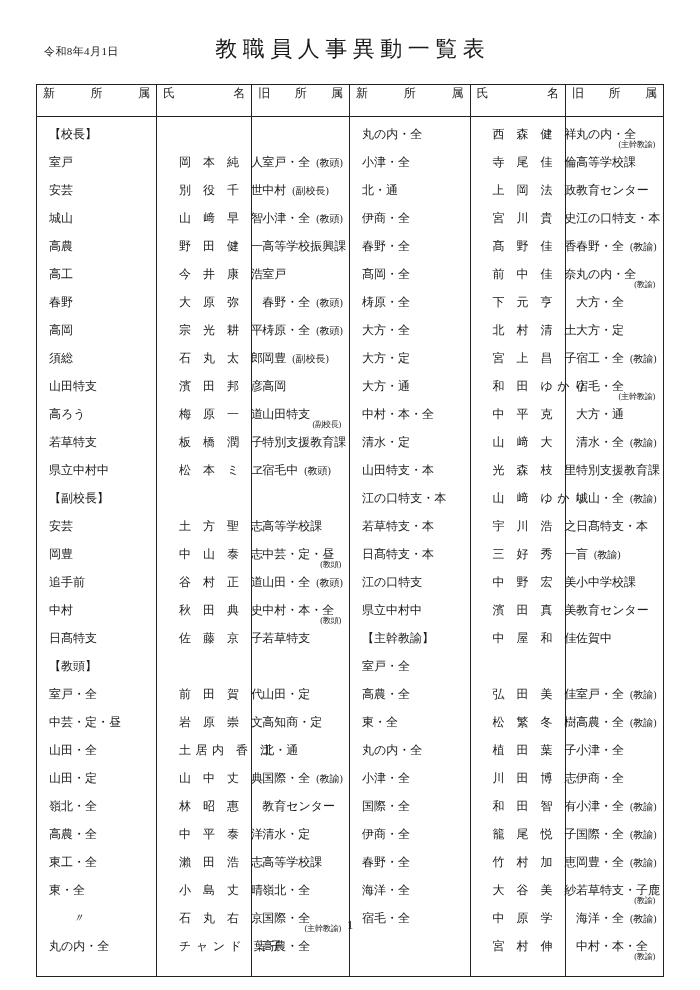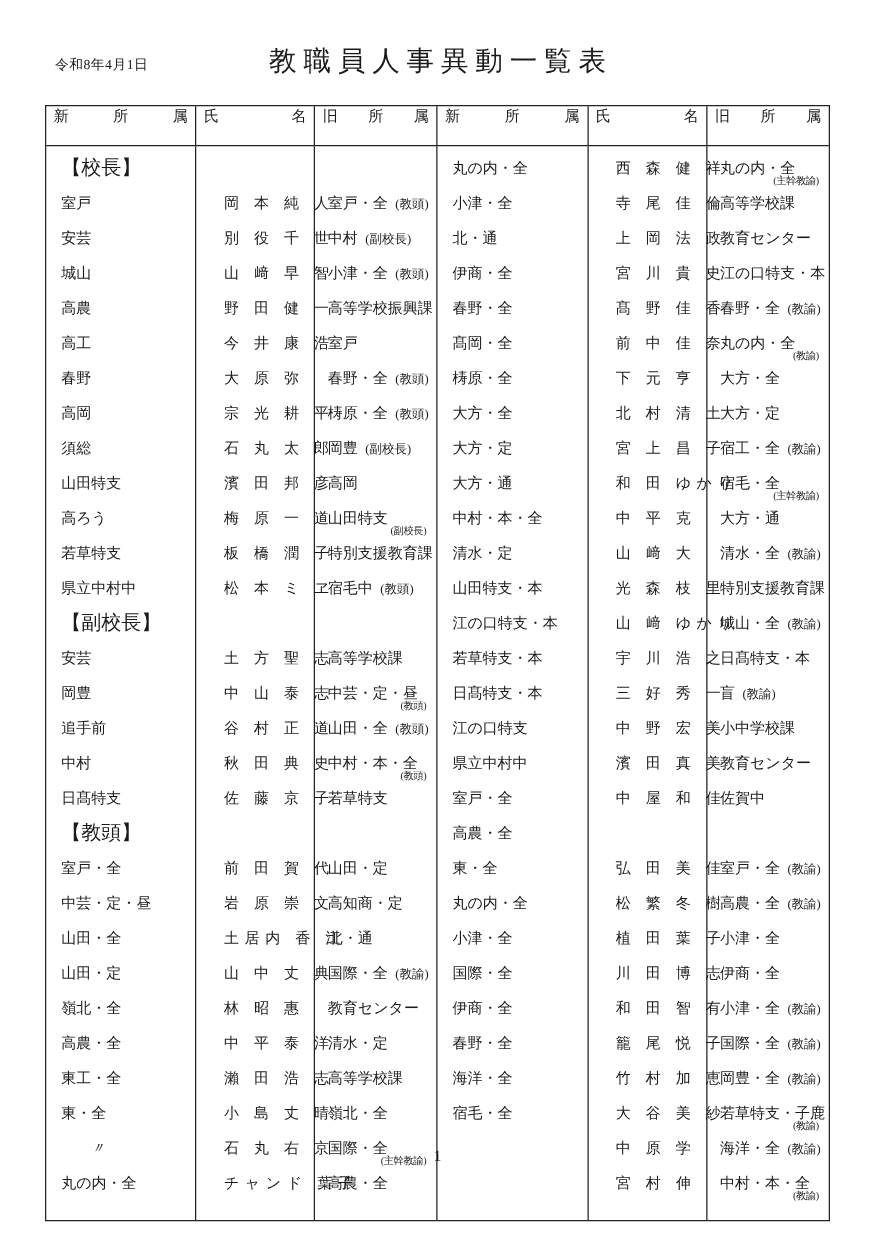--- a/index.html
+++ b/index.html
@@ -118,21 +118,21 @@
   .r .sub {
     display: block;
     font-size: 8.2px;
     line-height: 8px;
     text-align: right;
     margin-top: -2px;
     padding-right: 2px;
     letter-spacing: -0.3px;
   }
   .r.section {
-    font-size: 16px;
+    font-size: 12px;
     padding-left: 8px;
   }
   .r.ditto {
     text-align: center;
     font-style: italic;
     padding-right: 40%;
   }
 
   
   .bcol.c-name .r {
@@ -533,20 +533,23 @@
             </div>
             <div class="r">
               <span class="main">日髙特支・本</span>
             </div>
             <div class="r">
               <span class="main">江の口特支</span>
             </div>
             <div class="r">
               <span class="main">県立中村中</span>
             </div>
+            <div class="r section">
+              <span class="main">【主幹教諭】</span>
+            </div>
             <div class="r">
               <span class="main">室戸・全</span>
             </div>
             <div class="r">
               <span class="main">高農・全</span>
             </div>
             <div class="r">
               <span class="main">東・全</span>
             </div>
             <div class="r">

